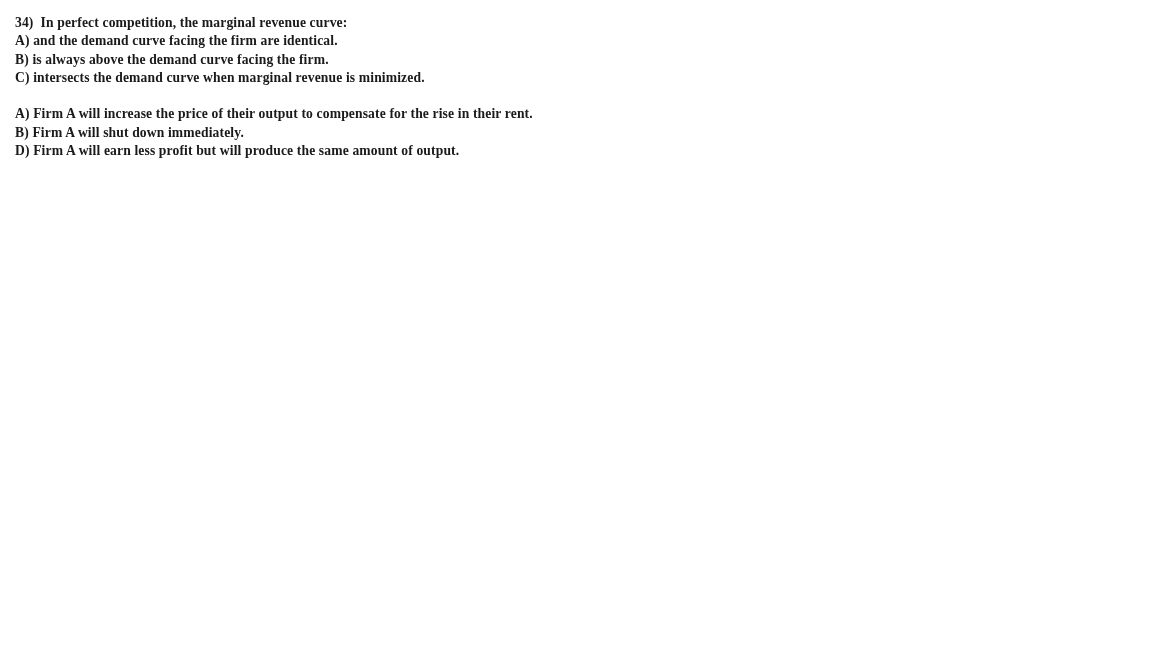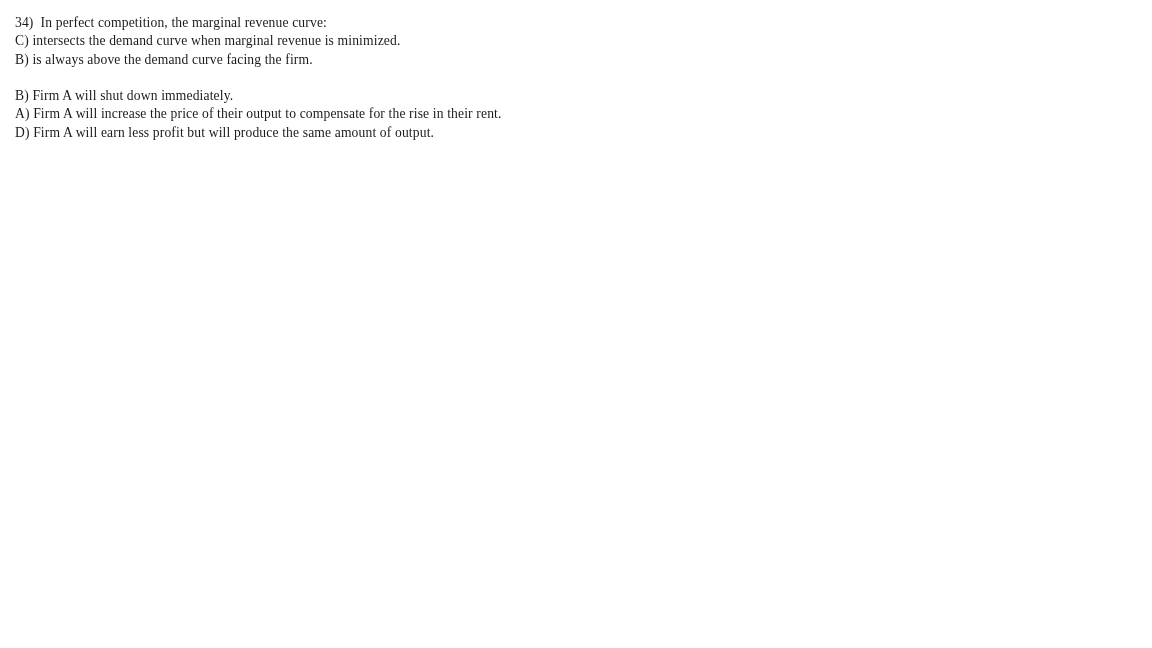--- a/index.html
+++ b/index.html
@@ -32,40 +32,42 @@
     margin-top: 18.3px;
   }
   .q-line {
     font-size: 13.6px;
     line-height: 18.3px;
     white-space: pre;
     letter-spacing: 0.01em;
     margin: 0;
     padding: 0;
     color: #1a1a1a;
+    font-weight: bold;
   }
   .q-stem {
     font-size: 13.6px;
     line-height: 18.3px;
   }
   .q-choice {
     font-size: 13.6px;
     line-height: 18.3px;
   }
 </style>
 </head>
 <body>
 
 <div class="page">
 
   <div class="question-block">
     <div class="q-line q-stem">34)  In perfect competition, the marginal revenue curve:</div>
+    <div class="q-line q-choice">A) and the demand curve facing the firm are identical.</div>
+    <div class="q-line q-choice">B) is always above the demand curve facing the firm.</div>
     <div class="q-line q-choice">C) intersects the demand curve when marginal revenue is minimized.</div>
-    <div class="q-line q-choice">B) is always above the demand curve facing the firm.</div>
   </div>
 
   <div class="question-block">
+    <div class="q-line q-choice">A) Firm A will increase the price of their output to compensate for the rise in their rent.</div>
     <div class="q-line q-choice">B) Firm A will shut down immediately.</div>
-    <div class="q-line q-choice">A) Firm A will increase the price of their output to compensate for the rise in their rent.</div>
     <div class="q-line q-choice">D) Firm A will earn less profit but will produce the same amount of output.</div>
   </div>
 
 </div>
 
 </body></html>

